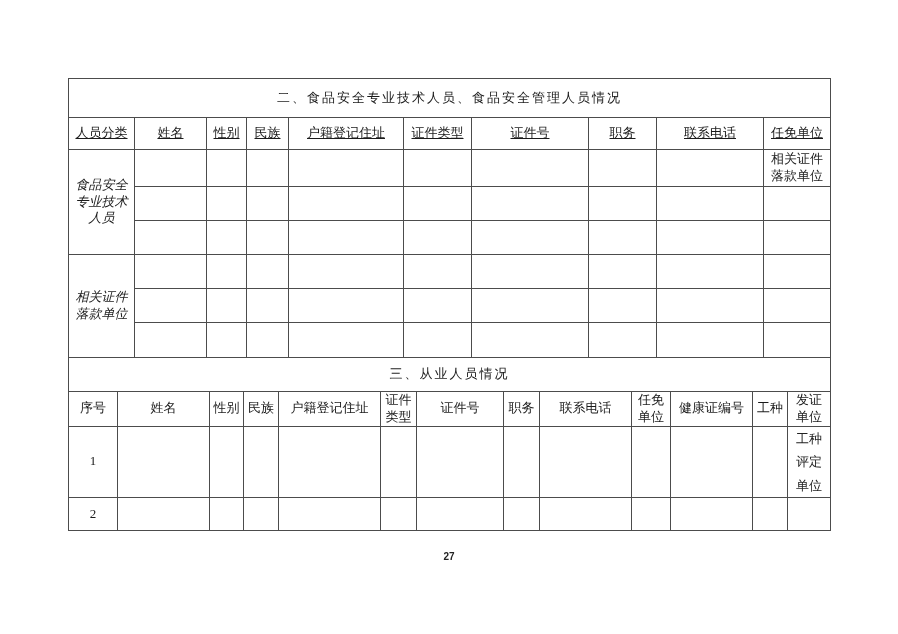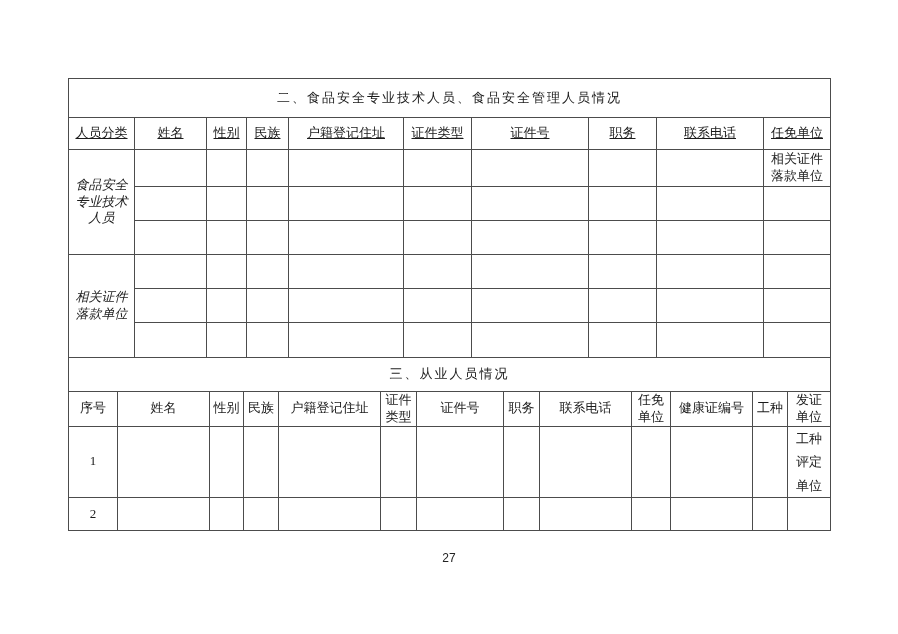--- a/index.html
+++ b/index.html
@@ -67,24 +67,24 @@
   }
   .note.n1 { line-height: 1.3; }
   .note.n2 { line-height: 1.8; }
   .serial { font-size: 13px; }
   .pageno {
     position: absolute;
     left: 0;
     right: 0;
     top: 551px;
     text-align: center;
-    font-size: 12px;
+    font-size: 10px;
     color: #222;
     font-family: "Liberation Sans", "DejaVu Sans", sans-serif;
-    font-weight: normal;
+    font-weight: bold;
   }
 </style>
 </head>
 <body>
 
 <div class="sheet">
 
   <table class="grid t1">
     <colgroup>
       <col style="width:66px">

